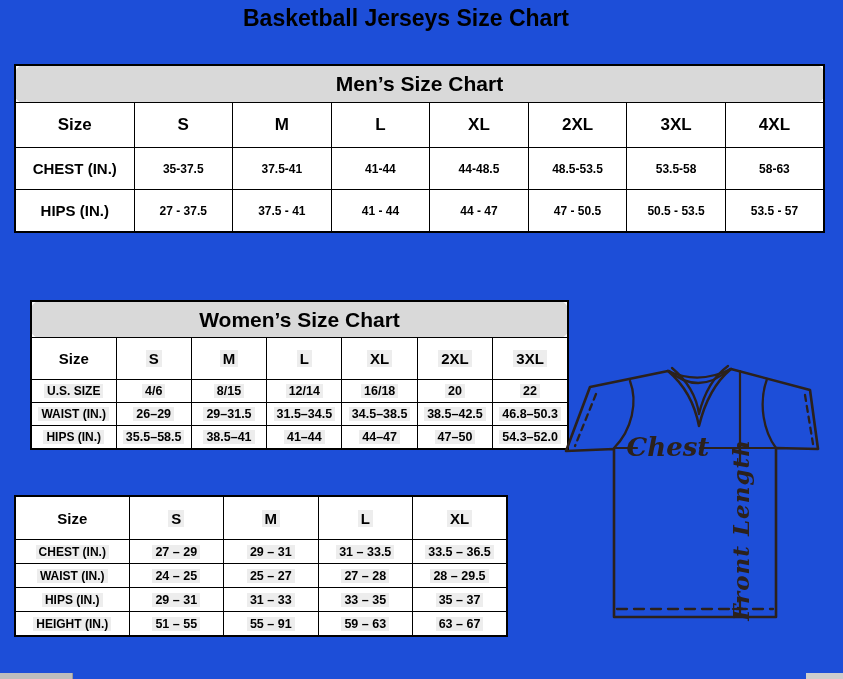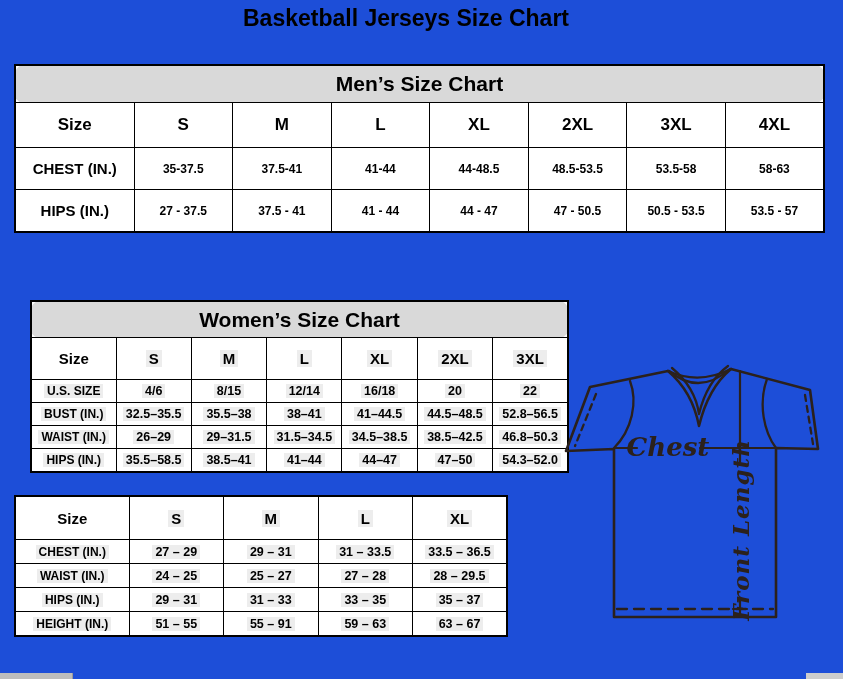--- a/index.html
+++ b/index.html
@@ -137,29 +137,20 @@
         <tr class="data-row">
           <td class="row-label"><span class="hl">U.S. SIZE</span></td>
           <td><span class="hl">4/6</span></td>
           <td><span class="hl">8/15</span></td>
           <td><span class="hl">12/14</span></td>
           <td><span class="hl">16/18</span></td>
           <td><span class="hl">20</span></td>
           <td><span class="hl">22</span></td>
         </tr>
         <tr class="data-row">
-          <td class="row-label"><span class="hl">BUST (IN.)</span></td>
-          <td><span class="hl">32.5–35.5</span></td>
-          <td><span class="hl">35.5–38</span></td>
-          <td><span class="hl">38–41</span></td>
-          <td><span class="hl">41–44.5</span></td>
-          <td><span class="hl">44.5–48.5</span></td>
-          <td><span class="hl">52.8–56.5</span></td>
-        </tr>
-        <tr class="data-row">
           <td class="row-label"><span class="hl">WAIST (IN.)</span></td>
           <td><span class="hl">26–29</span></td>
           <td><span class="hl">29–31.5</span></td>
           <td><span class="hl">31.5–34.5</span></td>
           <td><span class="hl">34.5–38.5</span></td>
           <td><span class="hl">38.5–42.5</span></td>
           <td><span class="hl">46.8–50.3</span></td>
         </tr>
         <tr class="data-row">
           <td class="row-label"><span class="hl">HIPS (IN.)</span></td>

